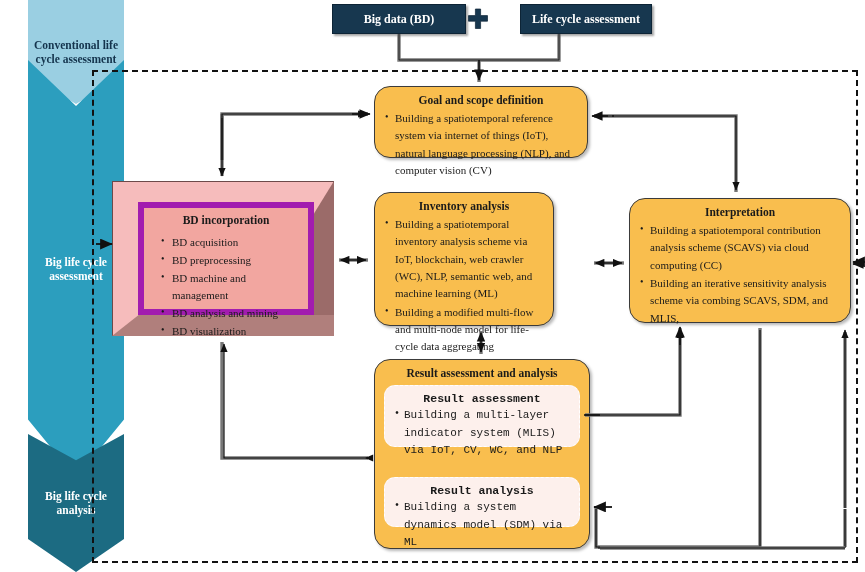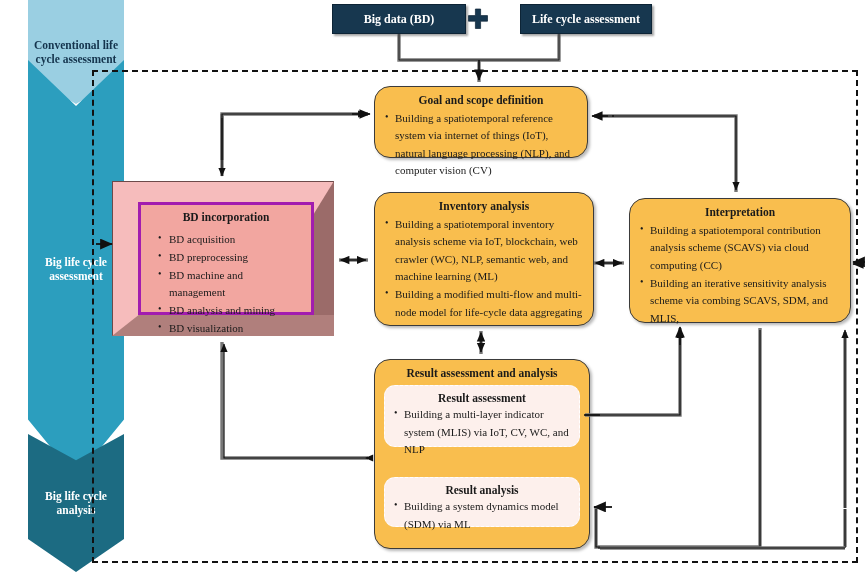--- a/index.html
+++ b/index.html
@@ -36,36 +36,36 @@
               padding:7px 6px 2px;line-height:1.2;}
   .amber ul{margin:0;padding:0 10px 8px 8px;list-style:none;}
   .amber li{position:relative;padding-left:12px;font-size:11px;line-height:1.58;
             margin:0 0 1px 0;}
   .amber li:before{content:"\2022";position:absolute;left:2px;top:-1px;font-size:10px;}
 
   
   .bd-outer{position:absolute;left:112px;top:181px;width:222px;height:155px;
             background:#F6BCBC;border:1px solid #6d4a4a;box-sizing:border-box;}
   .bd-face{position:absolute;left:138px;top:202px;width:176px;height:113px;
-           background:#F2A6A0;border:3px solid #a21caf;box-sizing:border-box;
+           background:#F2A6A0;border:6px solid #a21caf;box-sizing:border-box;
            padding:6px 6px 4px 6px;}
   .bd-bevel{position:absolute;left:112px;top:181px;width:222px;height:155px;}
   .bd-bevel i{position:absolute;display:block;}
   .bev-r{right:0;top:0;width:20px;height:100%;background:#9B6B69;
          clip-path:polygon(100% 0,100% 100%,0 100%,0 21%);}
   .bev-b{left:0;bottom:0;width:100%;height:21px;background:#B07F7C;
          clip-path:polygon(0 100%,100% 100%,100% 0,12% 0);}
   .bd-face .ttl{text-align:center;font-weight:bold;font-size:11.5px;margin-bottom:3px;}
   .bd-face ul{margin:8px;padding:0;list-style:none;}
   .bd-face li{position:relative;padding-left:14px;font-size:11px;line-height:1.62;}
   .bd-face li:before{content:"\2022";position:absolute;left:3px;top:-1px;font-size:10px;}
 
   
   .sub{position:absolute;background:#FDF0EC;border:1.6px dashed #ffffff;
-       border-radius:11px;box-sizing:border-box;}
+       border-radius:11px;box-sizing:border-box;font-family:Liberation Mono, monospace;}
   .sub .ttl{text-align:center;font-weight:bold;font-size:11.5px;padding:6px 4px 2px;}
   .sub ul{margin:0;padding:0 9px 7px 7px;list-style:none;}
   .sub li{position:relative;padding-left:12px;font-size:11px;line-height:1.6;}
   .sub li:before{content:"\2022";position:absolute;left:2px;top:-1px;font-size:10px;}
 
   
   .ovl{position:absolute;left:0;top:0;width:865px;height:572px;
        pointer-events:none;overflow:visible;}
 
   .plus{position:absolute;left:467px;top:8px;width:22px;height:22px;}
@@ -124,21 +124,21 @@
     <div class="ttl">BD incorporation</div>
     <ul>
       <li>BD acquisition</li>
       <li>BD preprocessing</li>
       <li>BD machine and management</li>
       <li>BD analysis and mining</li>
       <li>BD visualization</li>
     </ul>
   </div>
 
-  <div class="box amber" style="left:374px;top:192px;width:220px;height:134px;">
+  <div class="box amber" style="left:374px;top:192px;width:180px;height:134px;">
     <div class="ttl">Inventory analysis</div>
     <ul>
       <li>Building a spatiotemporal inventory analysis scheme via IoT, blockchain, web crawler (WC), NLP, semantic web, and machine learning (ML)</li>
       <li>Building a modified multi-flow and multi-node model for life-cycle data aggregating</li>
     </ul>
   </div>
 
   <div class="box amber" style="left:629px;top:198px;width:222px;height:125px;">
     <div class="ttl">Interpretation</div>
     <ul>

